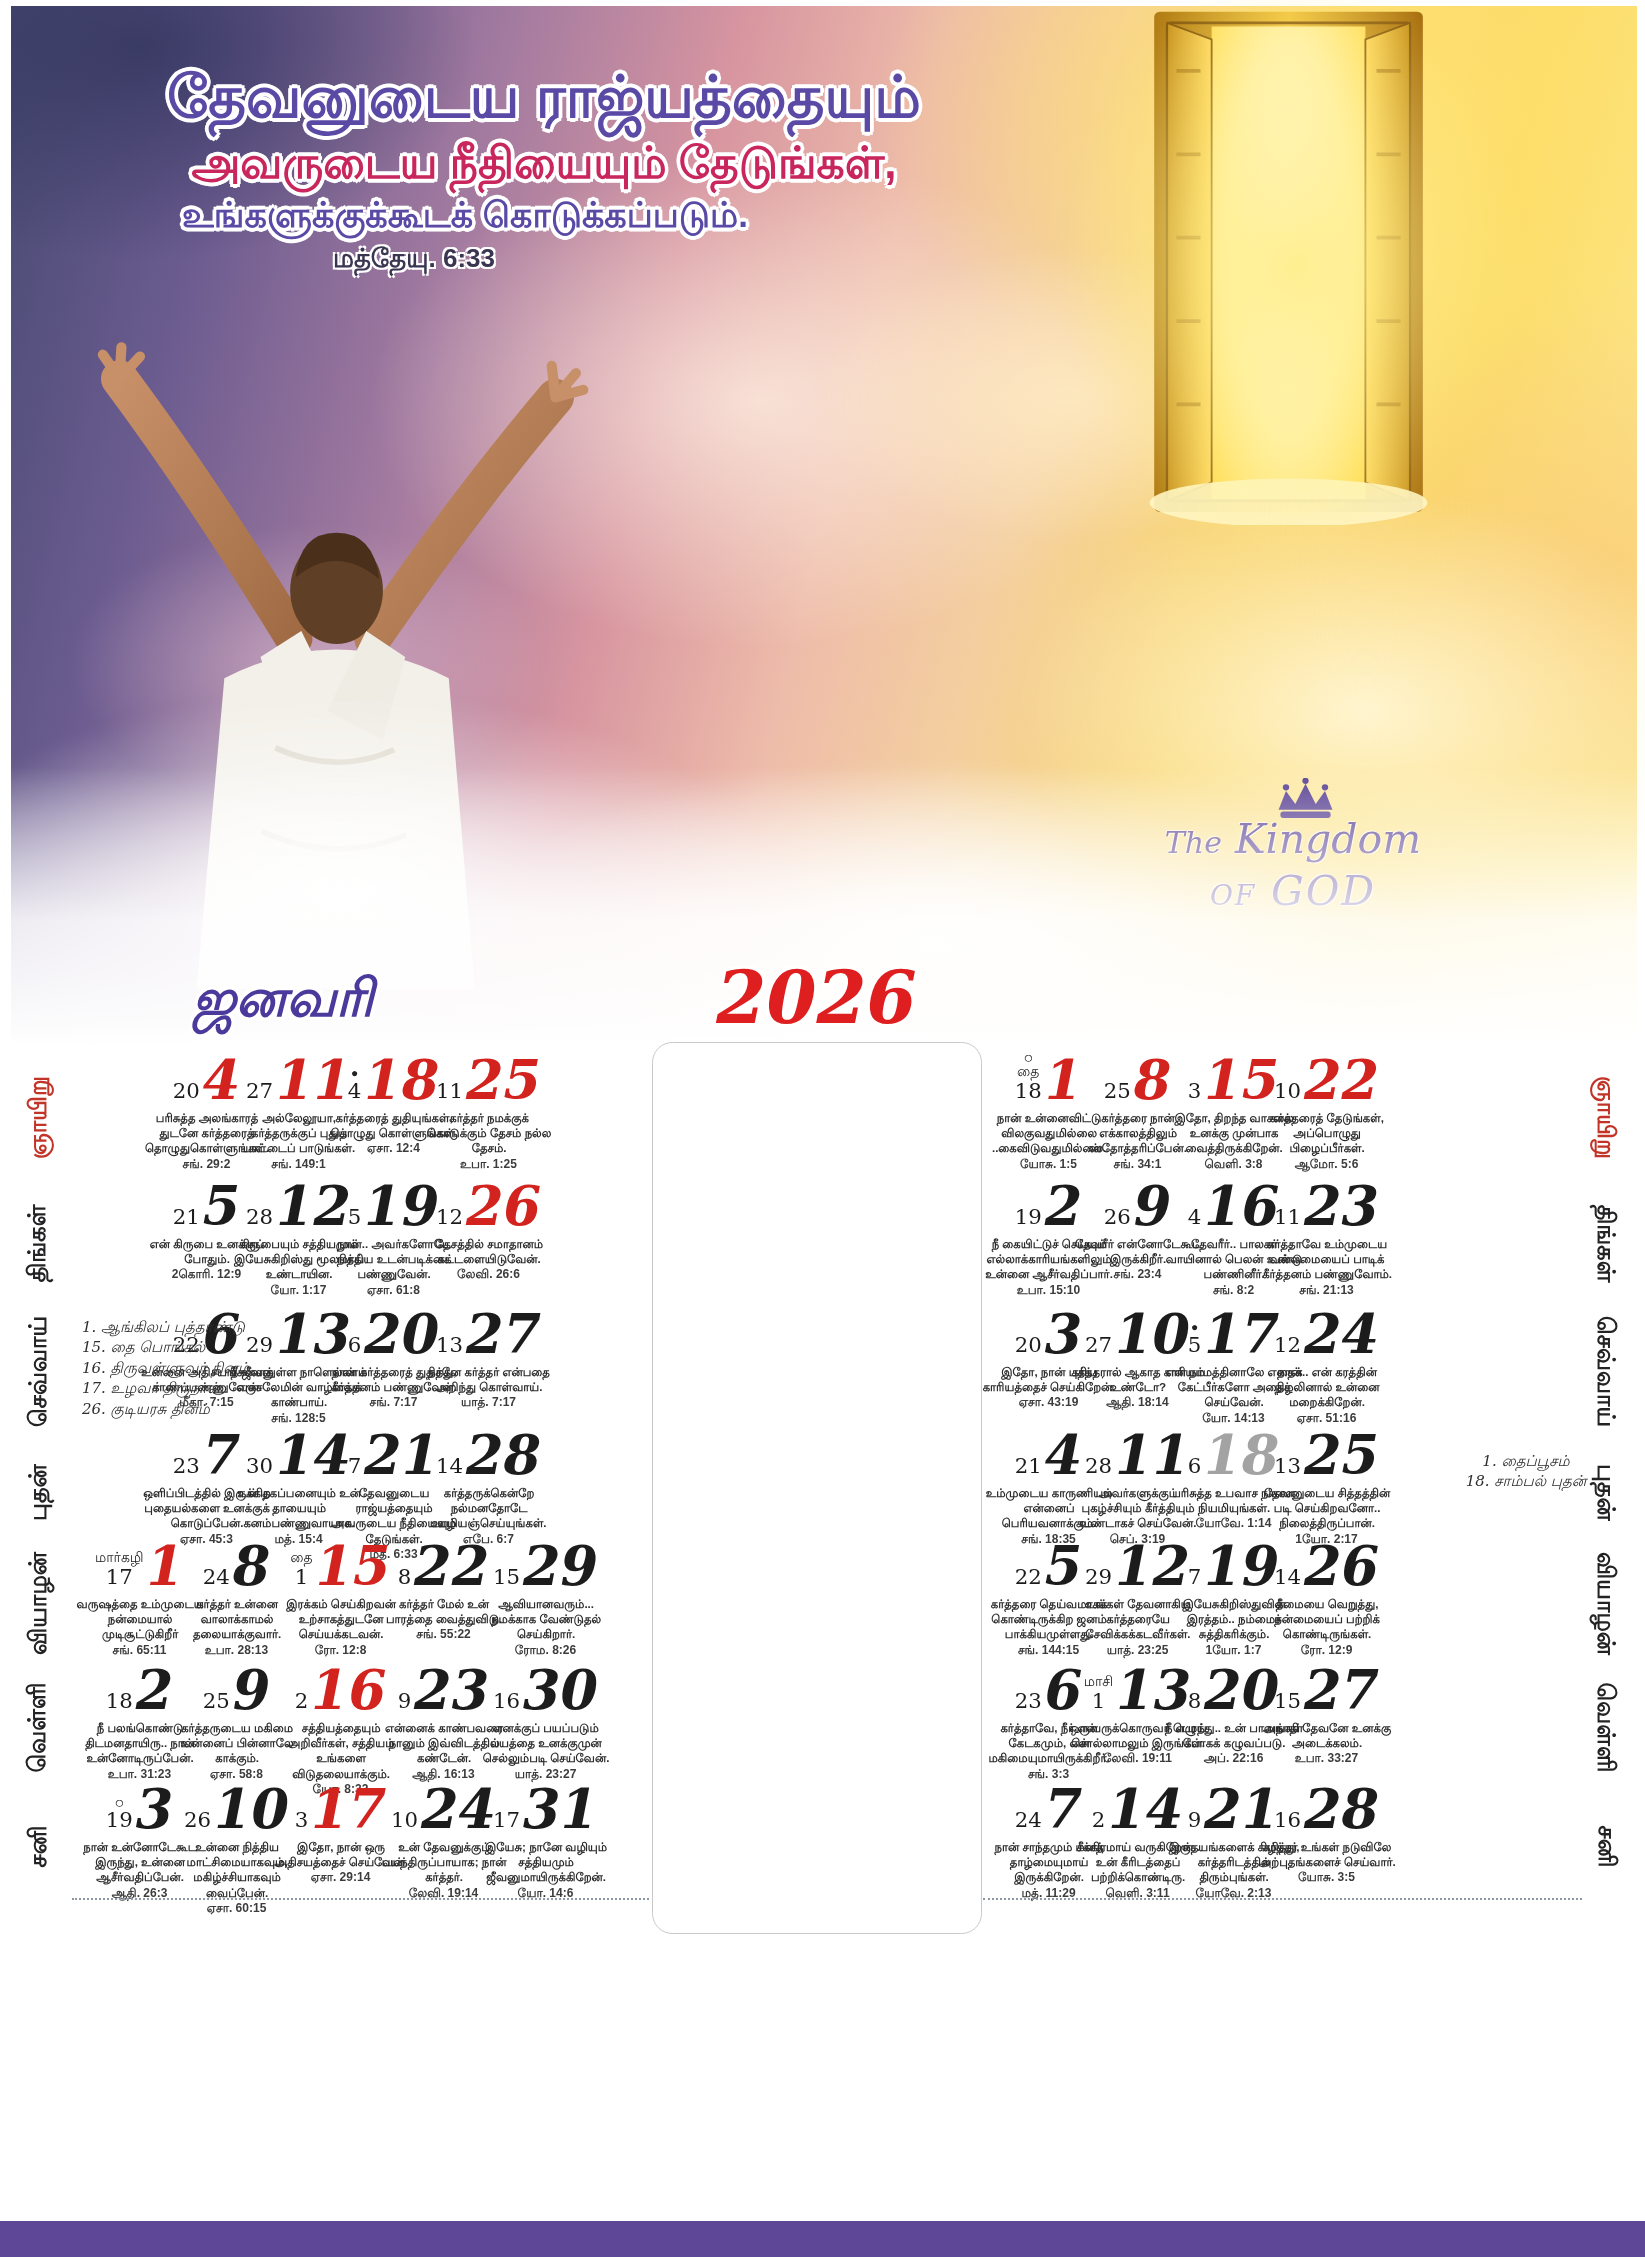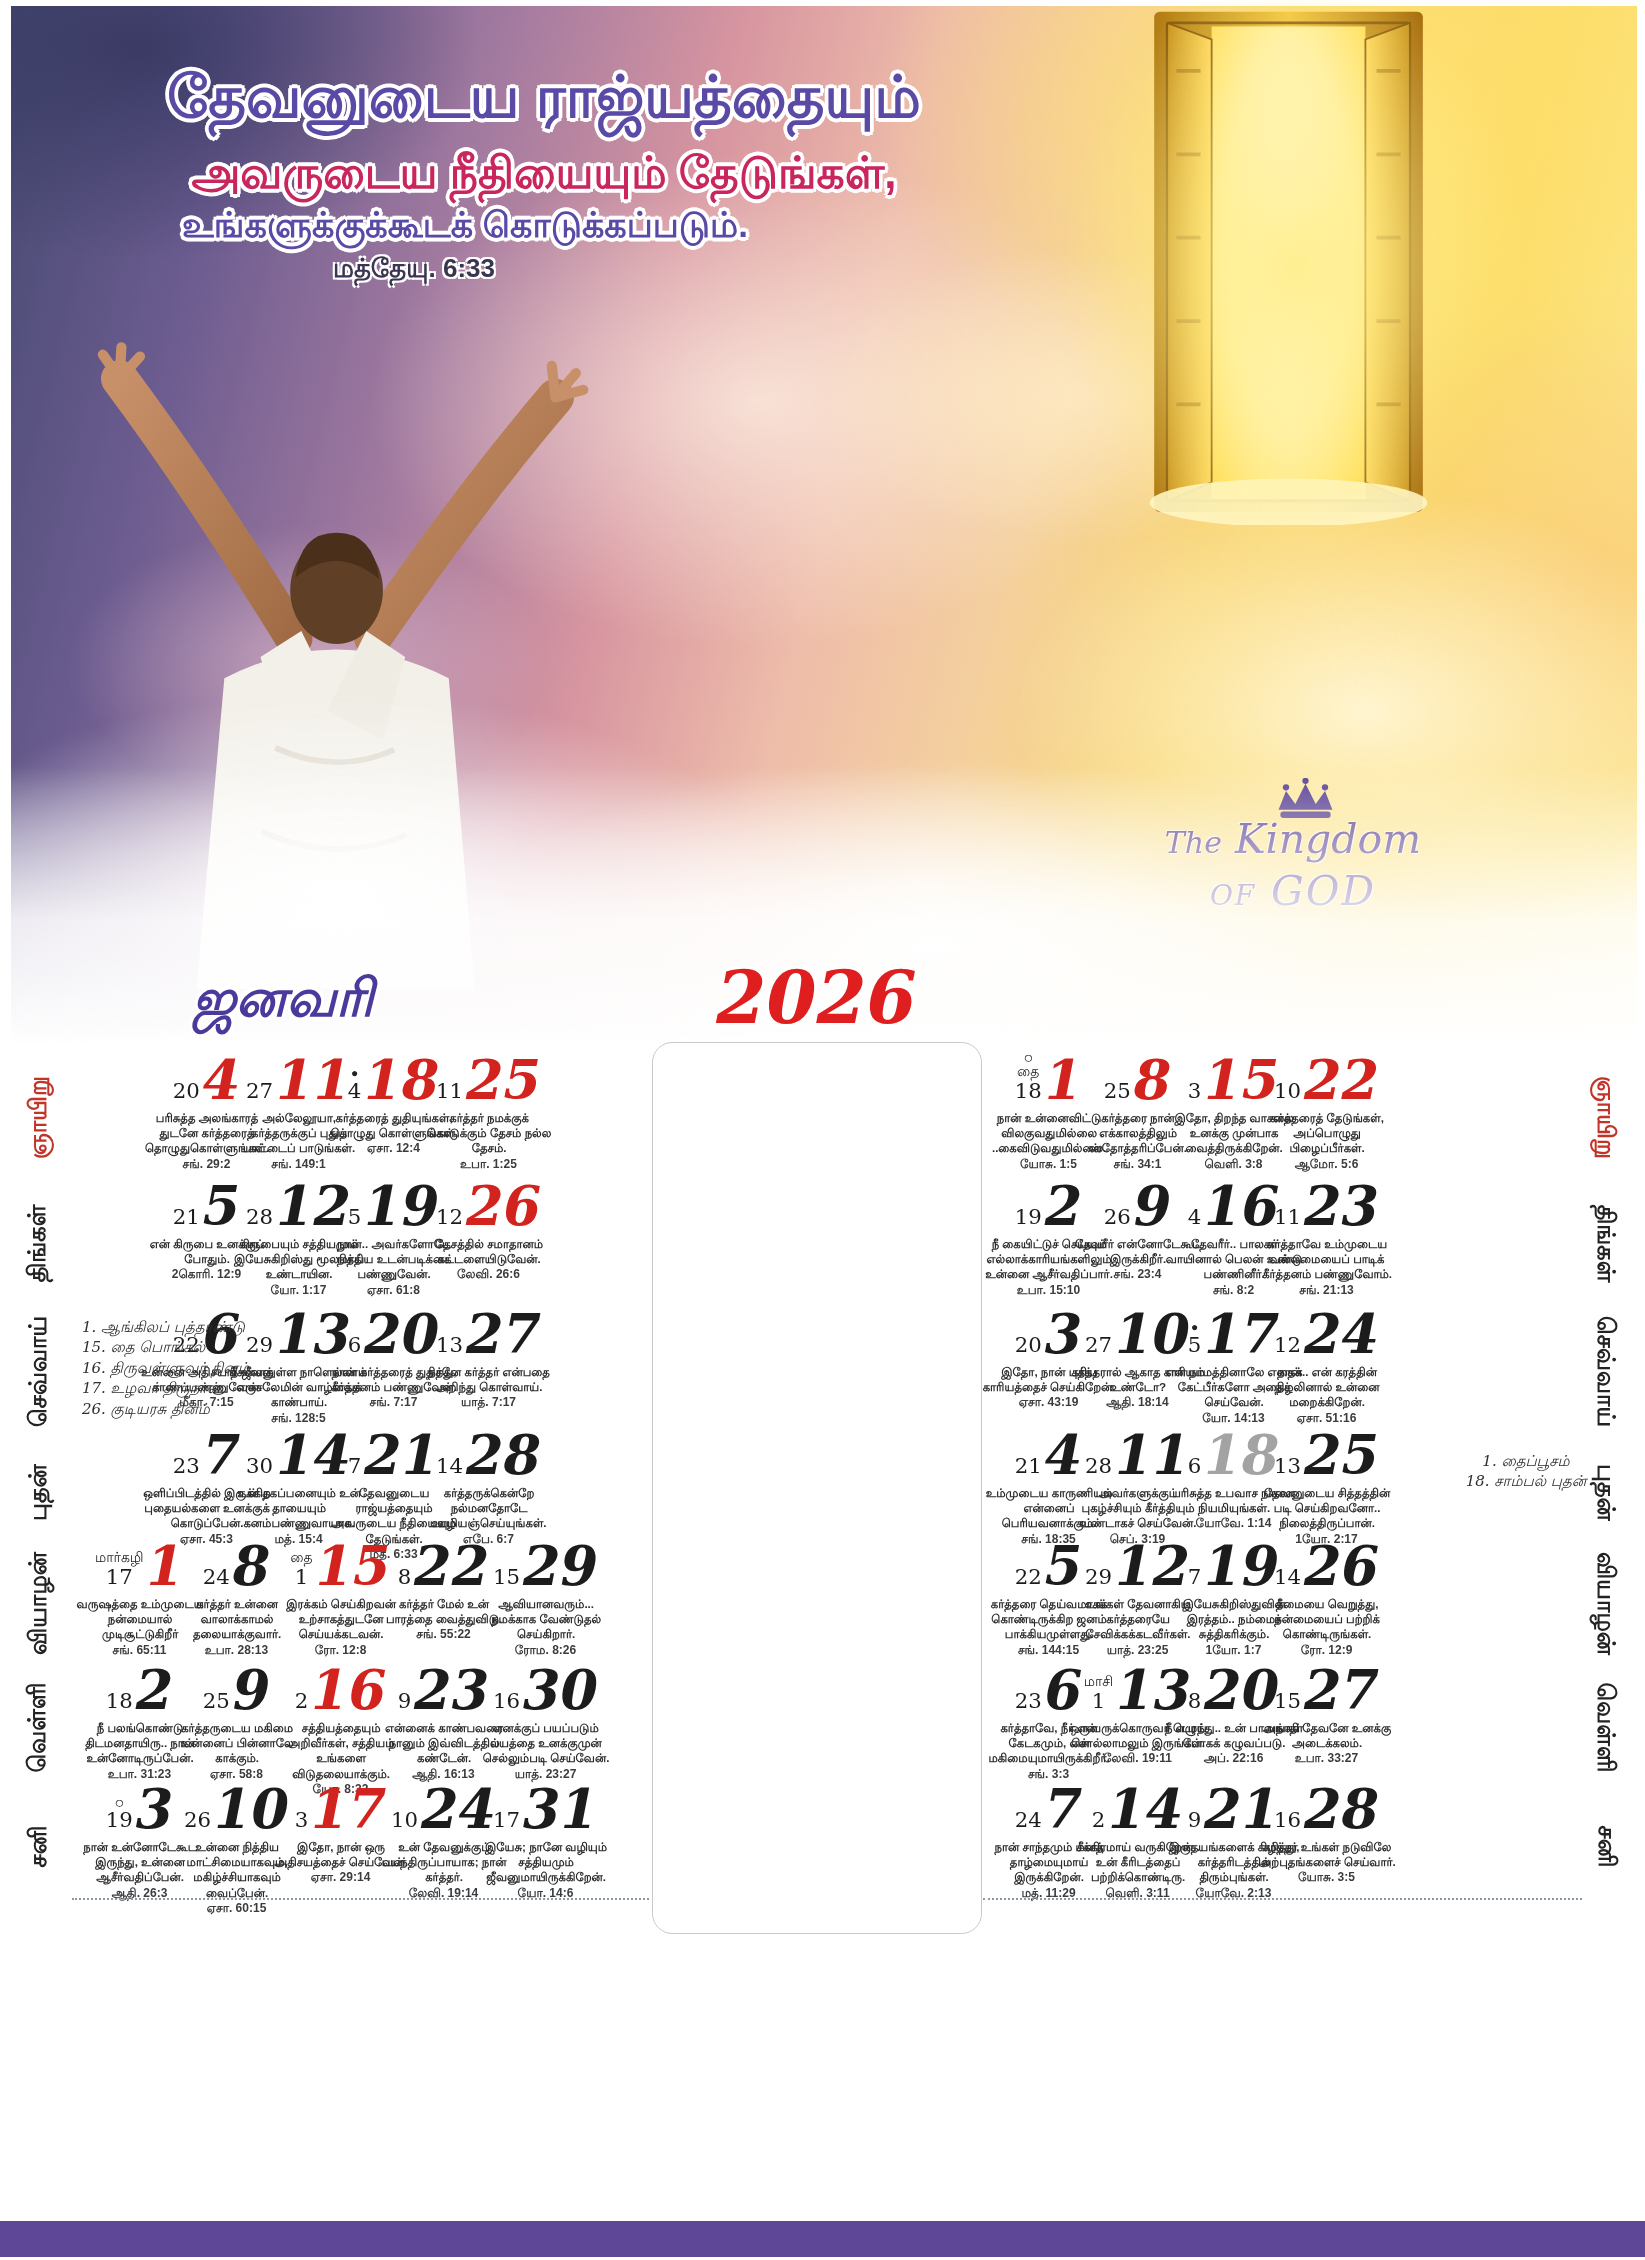--- a/index.html
+++ b/index.html
@@ -25,21 +25,21 @@
   .door-wrap{position:absolute;left:1108px;top:0;width:352px;height:519px;}
   .door-glow{position:absolute;left:-56px;top:-37px;width:464px;height:594px;
       background:radial-gradient(closest-side,rgba(255,238,140,.95),rgba(255,238,140,0));}
   
   .person{position:absolute;left:51px;top:306px;width:538px;height:677px;}
   
   .verse-block{position:absolute;left:37px;top:54px;width:992px;text-align:center;color:#fff;}
   .outl{text-shadow:-2.8px -2.8px 0 #fff,2.8px -2.8px 0 #fff,-2.8px 2.8px 0 #fff,2.8px 2.8px 0 #fff,0 -3.7px 0 #fff,0 3.7px 0 #fff,-3.7px 0 0 #fff,3.7px 0 0 #fff;}
   .vl1{font-size:43px;font-weight:bold;color:#c8265c;letter-spacing:0.9px;line-height:52px;}
   .vl2{font-size:58px;font-weight:bold;color:#5a4aa6;line-height:74px;}
-  .vl3{font-size:44px;font-weight:bold;color:#c8265c;line-height:58px;margin-top:10px;}
+  .vl3{font-size:44px;font-weight:bold;color:#c8265c;line-height:58px;}
   .vsub{padding-right:158px;}
   .vl4{font-size:35px;font-weight:bold;color:#5a4aa6;line-height:46px;}
   .vl5{font-size:35px;font-weight:bold;color:#5a4aa6;line-height:46px;}
   .vref{font-size:26px;font-weight:bold;color:#3a3550;line-height:41px;padding-right:260px;
         text-shadow:-1.9px -1.9px 0 #fff,1.9px -1.9px 0 #fff,-1.9px 1.9px 0 #fff,1.9px 1.9px 0 #fff;}
   
   .logo{position:absolute;left:1143px;top:772px;width:278px;height:167px;color:#5d4596;
         font-family:"DejaVu Serif",serif;text-align:center;
         text-shadow:-0.9px -0.9px 0 rgba(255,255,255,.7),0.9px 0.9px 0 rgba(255,255,255,.7);}
   .logo .crown{position:absolute;left:119px;top:0px;width:65px;height:41px;}

